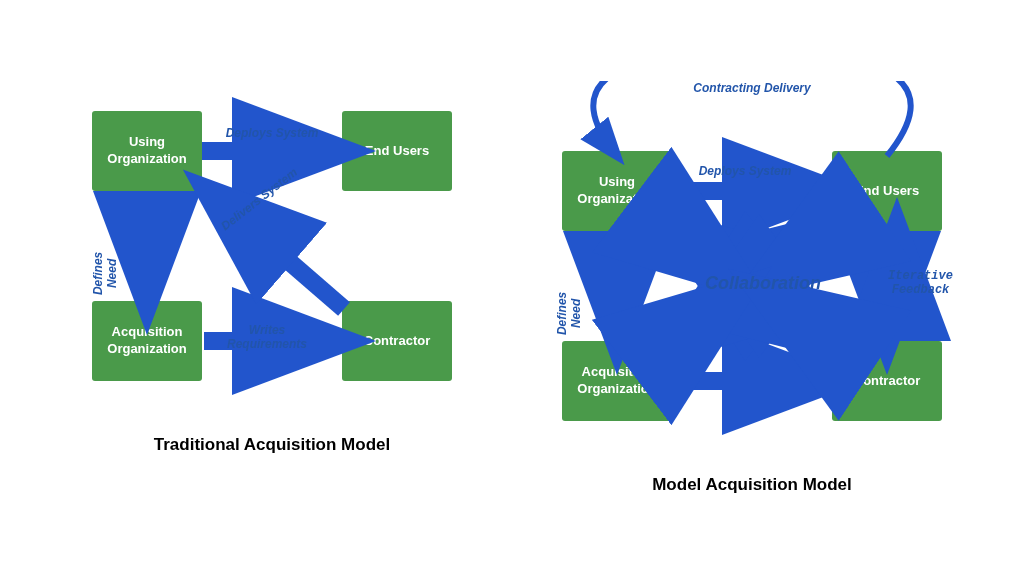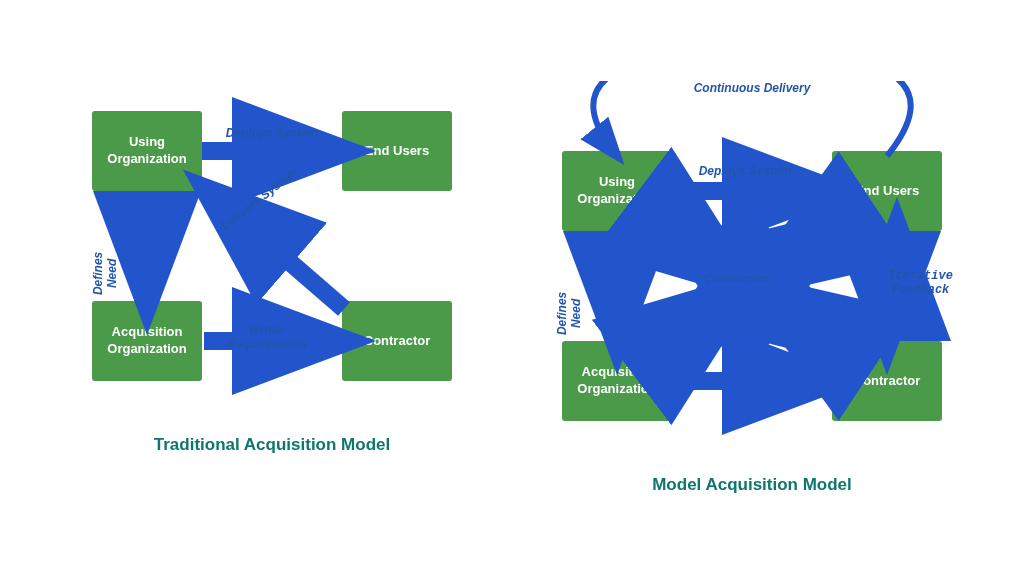--- a/index.html
+++ b/index.html
@@ -22,21 +22,21 @@
     }
     .model {
       display: flex;
       flex-direction: column;
       align-items: center;
       width: 440px;
     }
     .model-title {
       font-size: 17px;
       font-weight: bold;
-      color: #0f766e;
+      color: #000000;
       margin-top: 14px;
       text-align: right;
     }
     .diagram {
       position: relative;
       width: 380px;
       height: 340px;
     }
     
     .green-box {
@@ -171,20 +171,20 @@
 
         <path d="M 355 72 C 430 10, 430 10, 440 0 C 450 -5 460 -8 440 20 C 440 20 440 20 440 20" fill="none" stroke="none"></path>
 
         <path d="M 355 75 Q 440 -30 220 -30 Q 0 -30 85 75" fill="none" stroke="#2255cc" stroke-width="6" marker-end="url(#arrowA)"></path>
 
       </svg>
 
       <div class="arrow-label" style="left:153px; top:83px; width:120px;">Deploys System</div>
       <div class="arrow-label" style="left:6px; top:188px; width:62px; transform:rotate(-90deg) translateX(-30px);">Defines Need</div>
       <div class="arrow-label" style="left:351px; top:188px; width:75px;font-family:Liberation Mono, monospace;">Iterative<br>Feedback</div>
-      <div class="arrow-label" style="left:173px; top:192px; width:90px; text-align:left; font-size:10px;">Collaboration</div>
+      <div class="arrow-label" style="left:173px; top:192px; width:90px; text-align:center; font-size:18px;">Collaboration</div>
 
-      <div class="arrow-label" style="left:130px; top:0px; width:180px; text-align:center; font-style:italic;">Continuous Delivery</div>
+      <div class="arrow-label" style="left:130px; top:0px; width:180px; text-align:center; font-style:italic;">Contracting Delivery</div>
     </div>
     <div class="model-title">Model Acquisition Model</div>
   </div>
 
 </div>
 
 </body></html>

